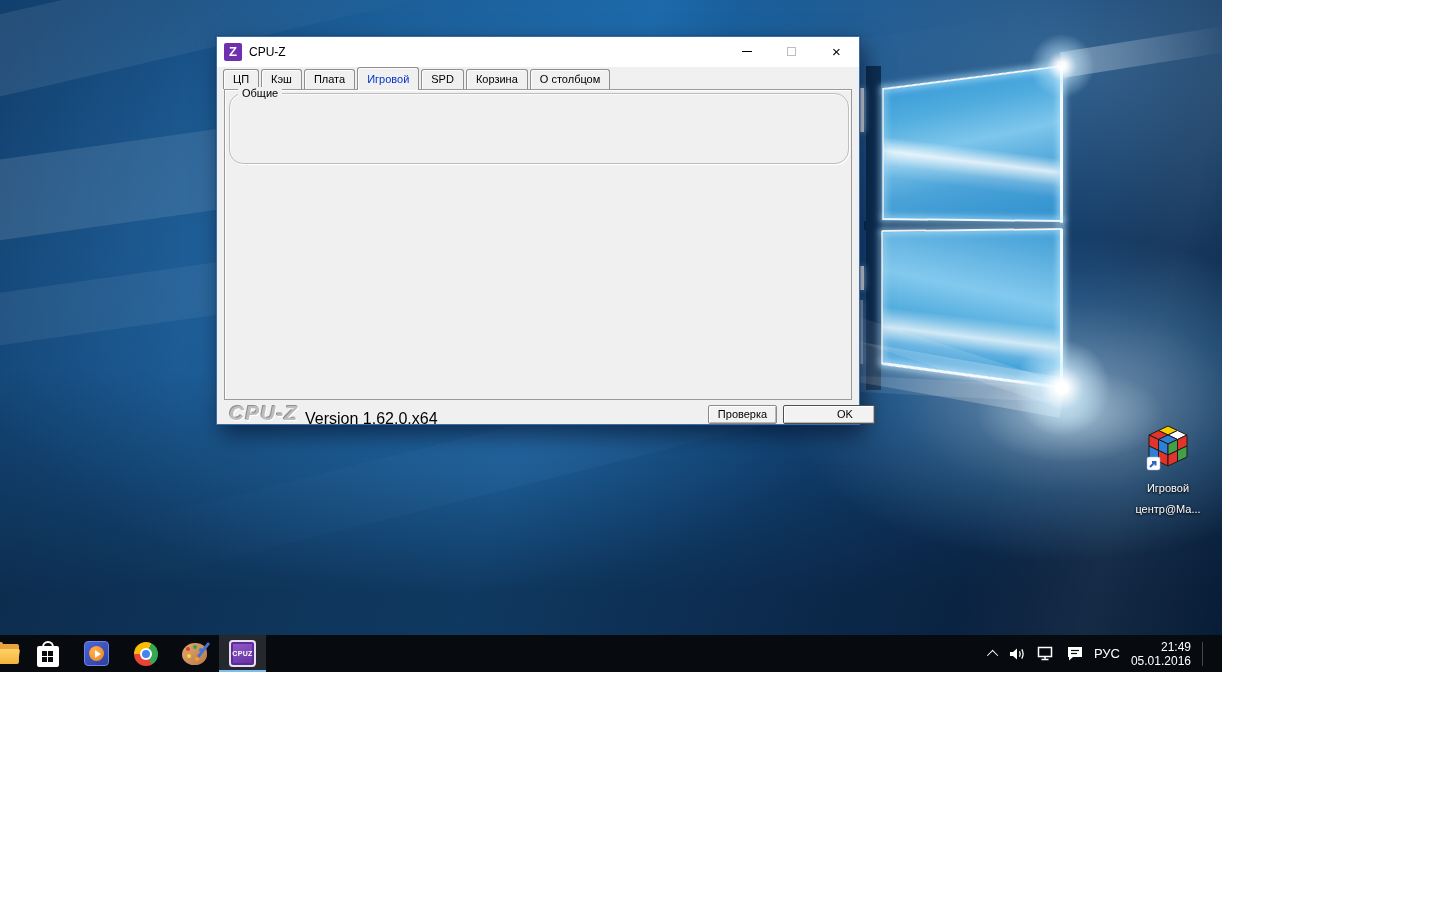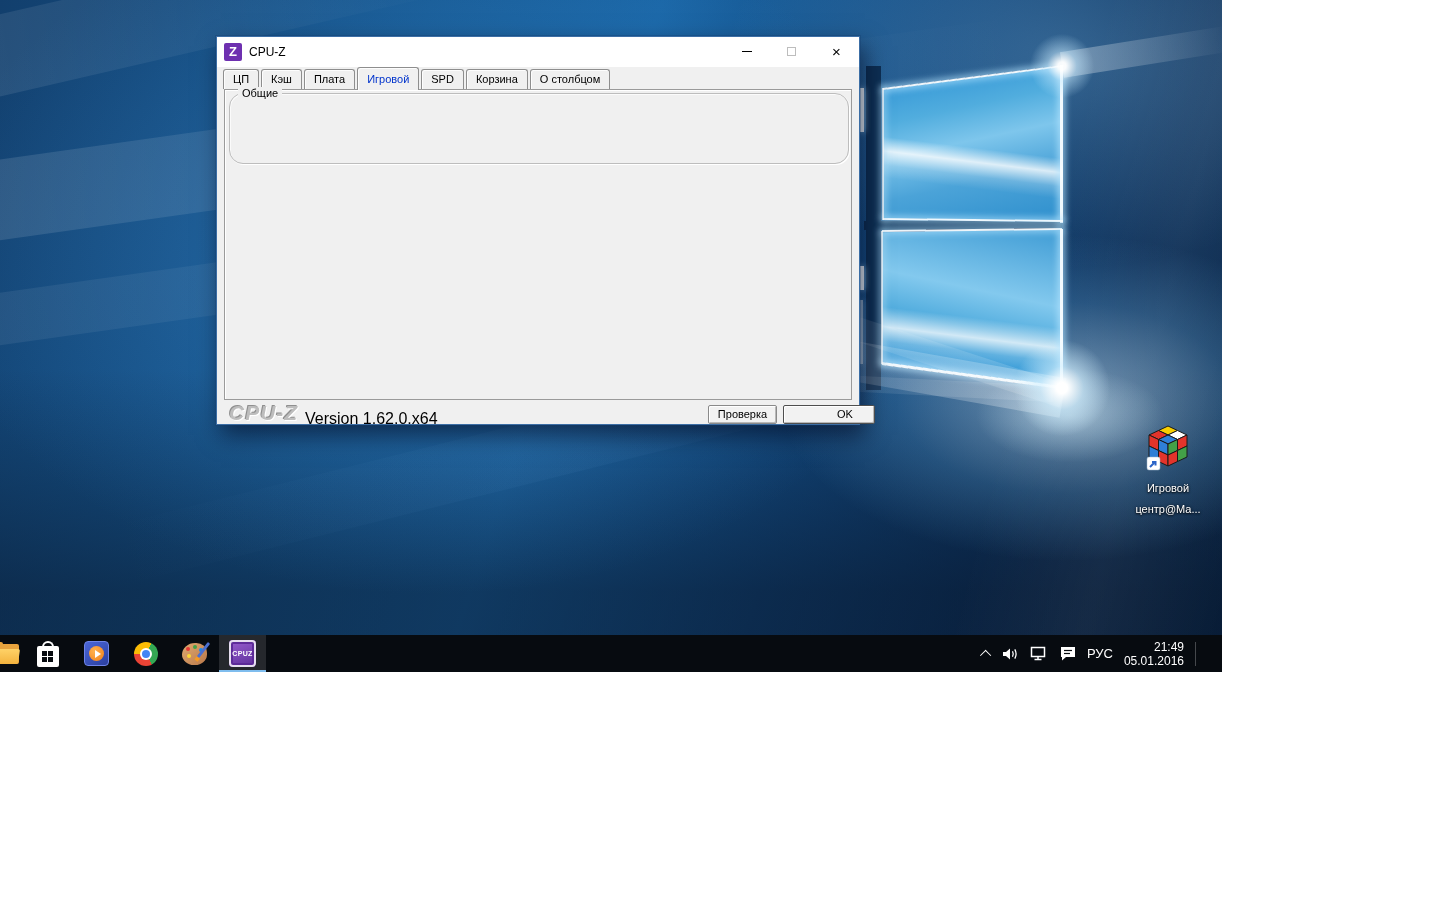--- a/index.html
+++ b/index.html
@@ -176,21 +176,21 @@
   .ic-paint .d2 { left:11px; top:2px;  background:#43a047; }
   .ic-paint .d3 { left:17px; top:5px;  background:#1e88e5; }
   .ic-paint .d4 { left:5px;  top:11px; background:#fdd835; }
   .ic-paint .brush { position:absolute; right:2px; top:-2px; width:3px; height:18px; background:#4a6fd0;
     transform:rotate(38deg); border-radius:1px; }
   .ic-paint .brush::after { content:""; position:absolute; left:-0.5px; bottom:-4px; width:4px; height:4px; background:#f59a23; }
   .ic-cpuz { width:27px; height:27px; border-radius:4px; background:linear-gradient(160deg,#9a5fd0,#5c2d9a);
     box-shadow:inset 0 0 0 2px rgba(255,255,255,0.85), inset 0 0 0 4px rgba(90,40,150,0.9);
     color:#fff; font-size:7px; font-weight:bold; letter-spacing:0.3px; text-align:center; line-height:27px; }
 
-  .tray { margin-left:auto; display:flex; align-items:center; gap:11px; height:100%; padding-right:11px; }
+  .tray { margin-left:auto; display:flex; align-items:center; gap:11px; height:100%; padding-right:4px; }
   .tray-chevron { width:8px; height:8px; border-left:1.6px solid #fff; border-top:1.6px solid #fff;
     transform:rotate(45deg) translateY(2px); }
   .tray-lang { font-size:13px; color:#fff; }
   .tray-clock { text-align:right; font-size:12px; line-height:14px; color:#fff; }
   .tray-sep { width:1px; height:24px; background:rgba(255,255,255,0.25); }
   .show-desktop { width:4px; height:100%; }
 
   .tray svg { display:block; }
 </style>
 </head>

